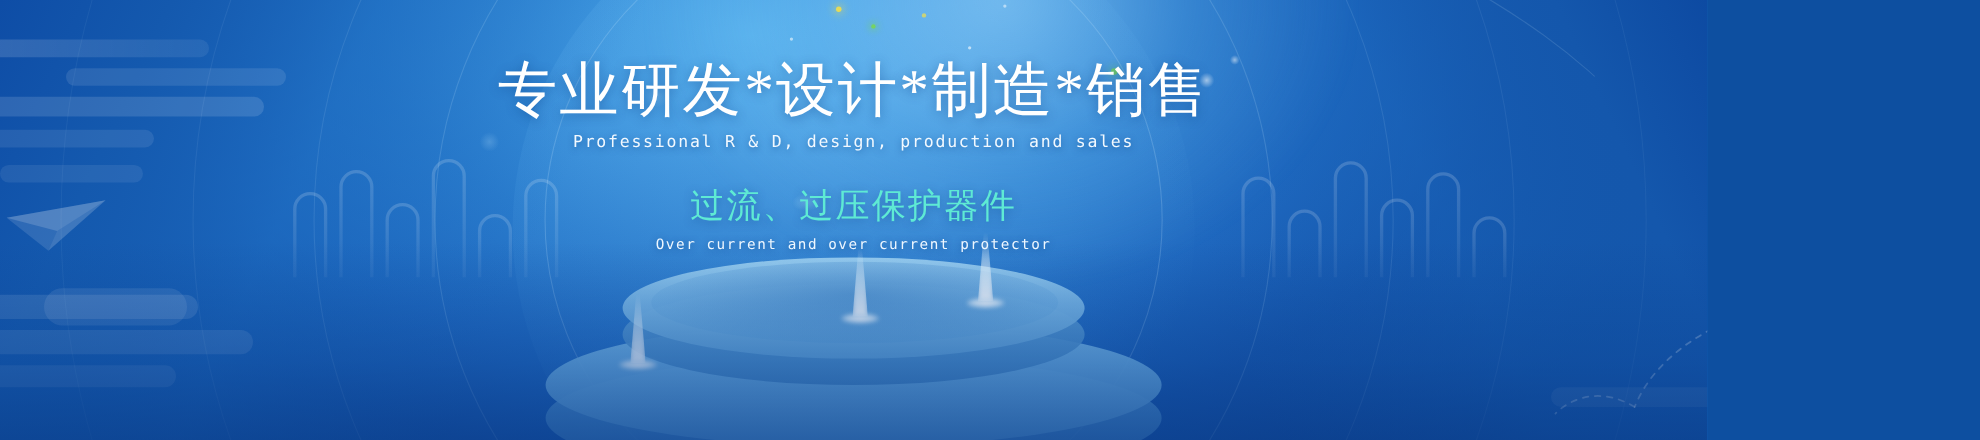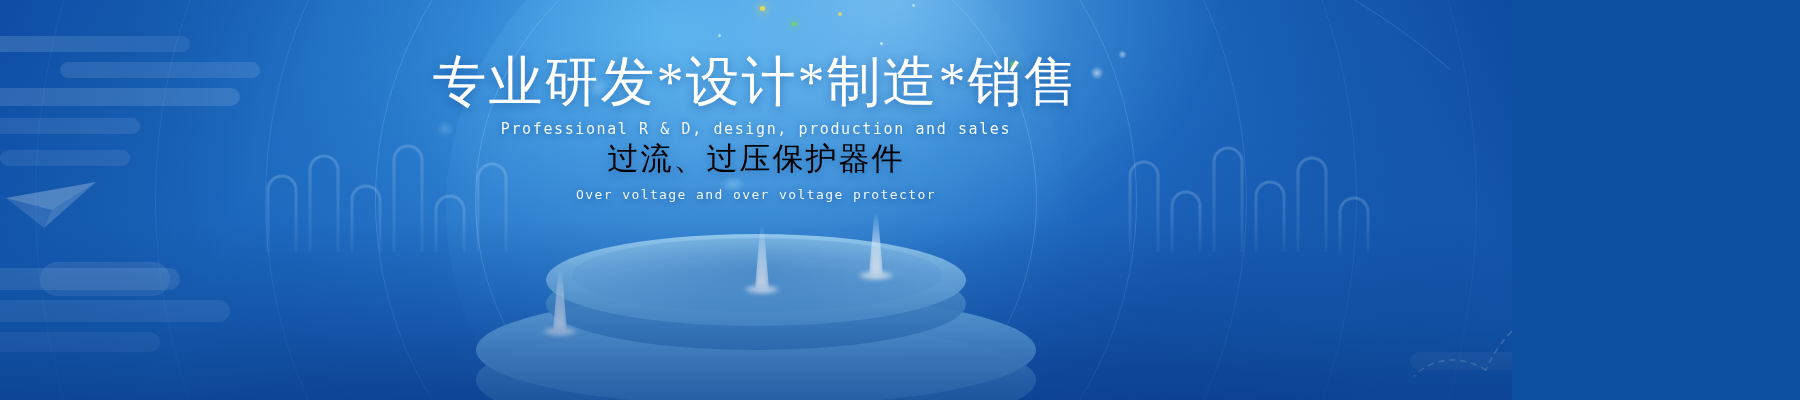--- a/index.html
+++ b/index.html
@@ -7,20 +7,21 @@
     padding: 0;
     background: #0d4fa0;
   }
   #banner {
     position: relative;
     width: 1512px;
     height: 400px;
     overflow: hidden;
     font-family: "Liberation Sans", sans-serif;
     background: #1565c5;
+    padding-left: 40px;
   }
 
   
   .bg-base {
     position: absolute;
     inset: 0;
     background:
       radial-gradient(ellipse 900px 520px at 44% 8%,
          #4aa8e8 0%, #3c94dd 18%, #2a7ccd 38%, #1f68bf 58%, #1655ab 76%, #0f4798 100%);
   }
@@ -206,21 +207,22 @@
     color: #f2f9ff;
     margin-top: 9px;
     text-shadow: 0 1px 6px rgba(10,60,130,0.5);
     white-space: nowrap;
     text-align: center;
   }
   .headline-sec {
     font-family: "Liberation Serif", "DejaVu Serif", serif;
     font-size: 31px;
     letter-spacing: 2px;
-    color: #000000;
+    color: #5eead4;
+    margin-top: 28px;
     text-shadow: 0 2px 9px rgba(10,60,130,0.45);
     white-space: nowrap;
   }
   .sub-sec {
     font-family: "DejaVu Sans Mono", "Liberation Mono", monospace;
     font-size: 13px;
     letter-spacing: 1.4px;
     color: #eef7ff;
     margin-top: 7px;
     text-shadow: 0 1px 6px rgba(10,60,130,0.5);
@@ -357,16 +359,16 @@
         <div class="pool"></div>
     </div>
   </div>
 
   <div class="bg-bottom"></div>
 
   <div class="text-block">
     <div class="headline-main">专业研发*设计*制造*销售</div>
     <div class="sub-main">Professional R &amp; D, design, production and sales</div>
     <div class="headline-sec">过流、过压保护器件</div>
-    <div class="sub-sec">Over voltage and over voltage protector</div>
+    <div class="sub-sec">Over current and over current protector</div>
   </div>
 
 </div>
 
 </body></html>

